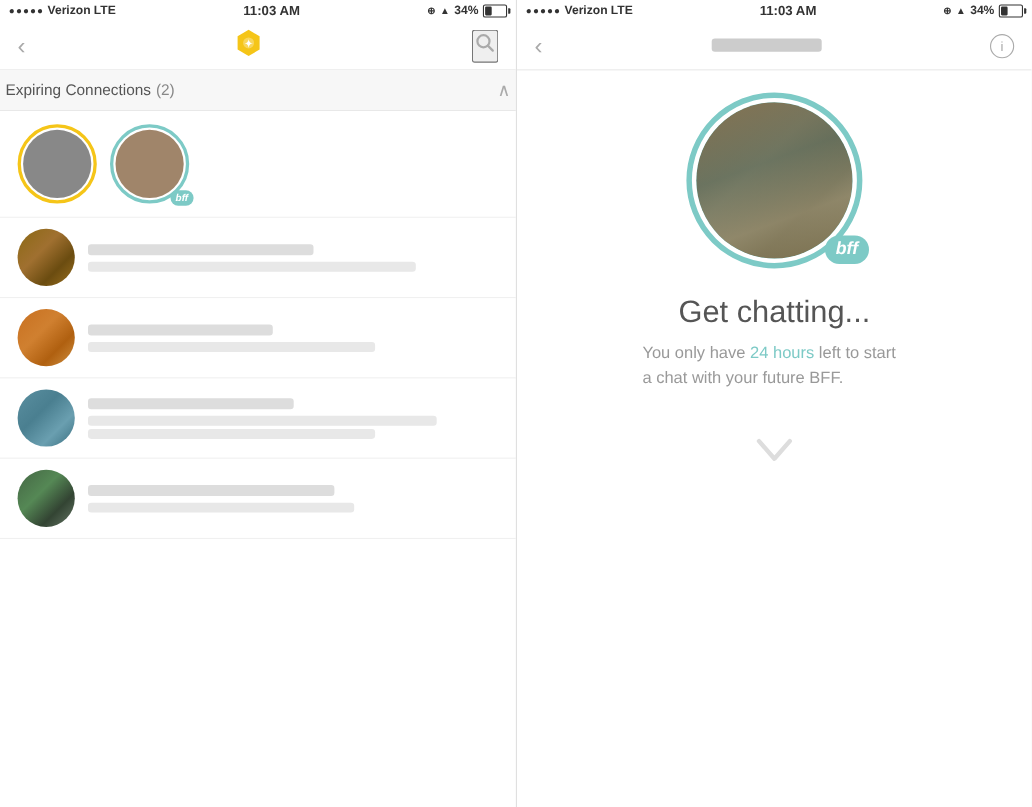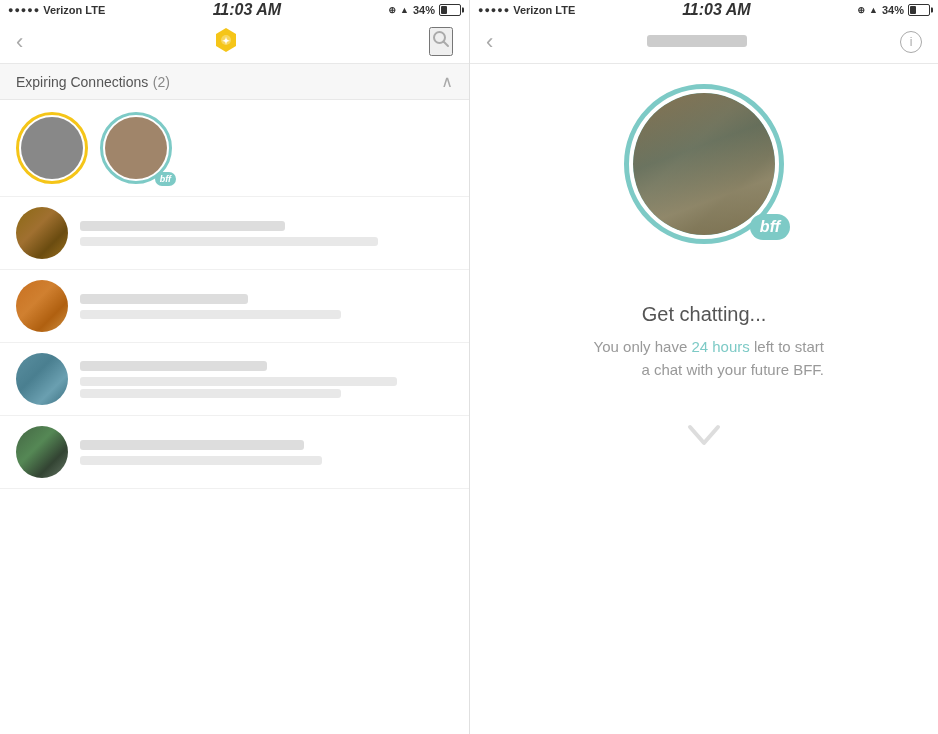--- a/index.html
+++ b/index.html
@@ -35,21 +35,21 @@
       justify-content: space-between;
       padding: 0 8px;
       font-size: 11px;
       font-weight: 600;
       color: #333;
     }
     .status-bar-left { display: flex; align-items: center; gap: 3px; }
     .status-bar-right { display: flex; align-items: center; gap: 4px; }
     .signal-dots { letter-spacing: 1px; font-size: 9px; }
     .carrier-text { font-size: 11px; font-weight: 700; }
-    .time-text { font-size: 16px; font-weight: 600; font-style: italic; }
+    .time-text { font-size: 12px; font-weight: 600; }
     .battery-icon {
       width: 22px; height: 12px;
       border: 1.5px solid #333;
       border-radius: 2px;
       position: relative;
       display: inline-flex;
       align-items: center;
       padding: 1px;
     }
     .battery-icon::after {
@@ -109,21 +109,21 @@
       width: 100px;
       height: 12px;
       background: #ccc;
       border-radius: 3px;
       margin-bottom: 2px;
     }
 
     
     .section-header {
       background: #f7f7f7;
-      padding: 8px 16px;
+      padding: 8px 5px;
       display: flex;
       align-items: center;
       justify-content: space-between;
       border-bottom: 1px solid #e8e8e8;
     }
     .section-header-title {
       font-size: 14px;
       color: #555;
       font-weight: 500;
     }
@@ -296,31 +296,30 @@
       background: #7dcac6;
       color: #fff;
       font-size: 16px;
       font-style: italic;
       font-weight: 600;
       padding: 4px 10px;
       border-radius: 16px;
     }
 
     .get-chatting-title {
-      font-size: 20px;
+      font-size: 28px;
       color: #555;
       font-weight: 300;
       margin-bottom: 10px;
       text-align: center;
-      margin-top: 35px;
     }
     .get-chatting-subtitle {
       font-size: 15px;
       color: #999;
-      text-align: right;
+      text-align: left;
       line-height: 1.5;
       max-width: 240px;
     }
     .hours-highlight {
       color: #7dcac6;
     }
 
     .arrow-down {
       margin-top: 30px;
       font-size: 32px;

